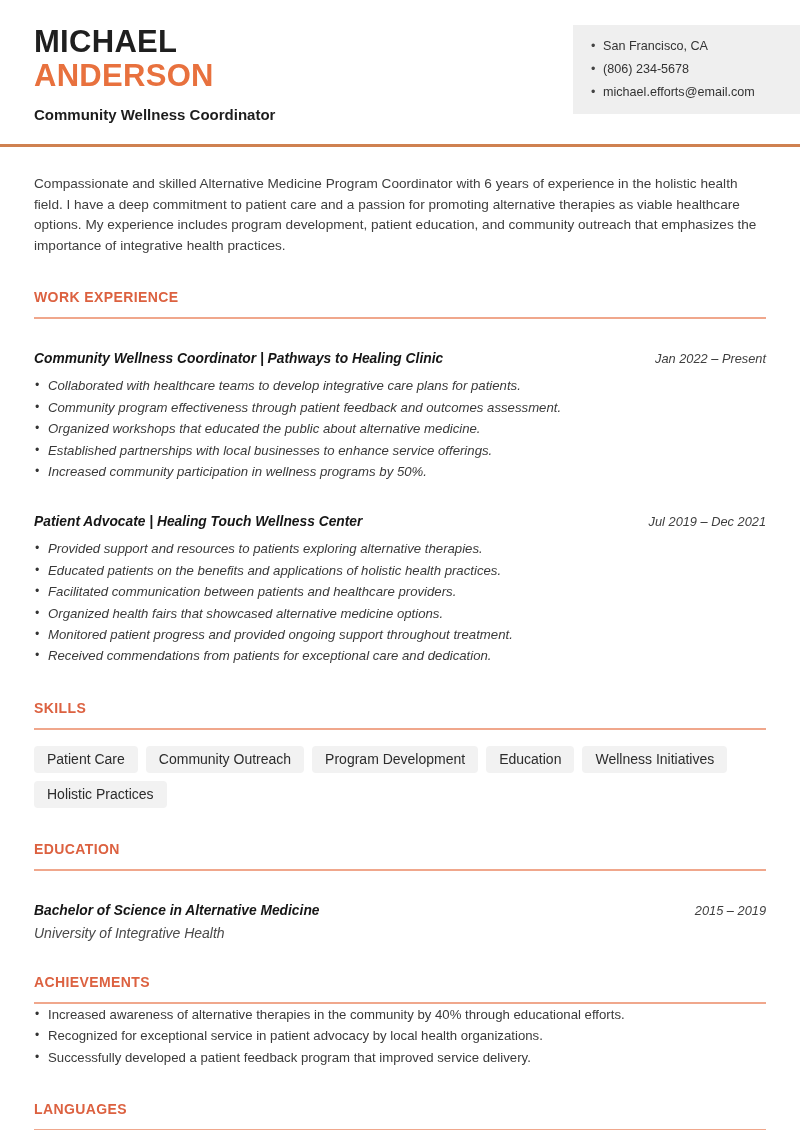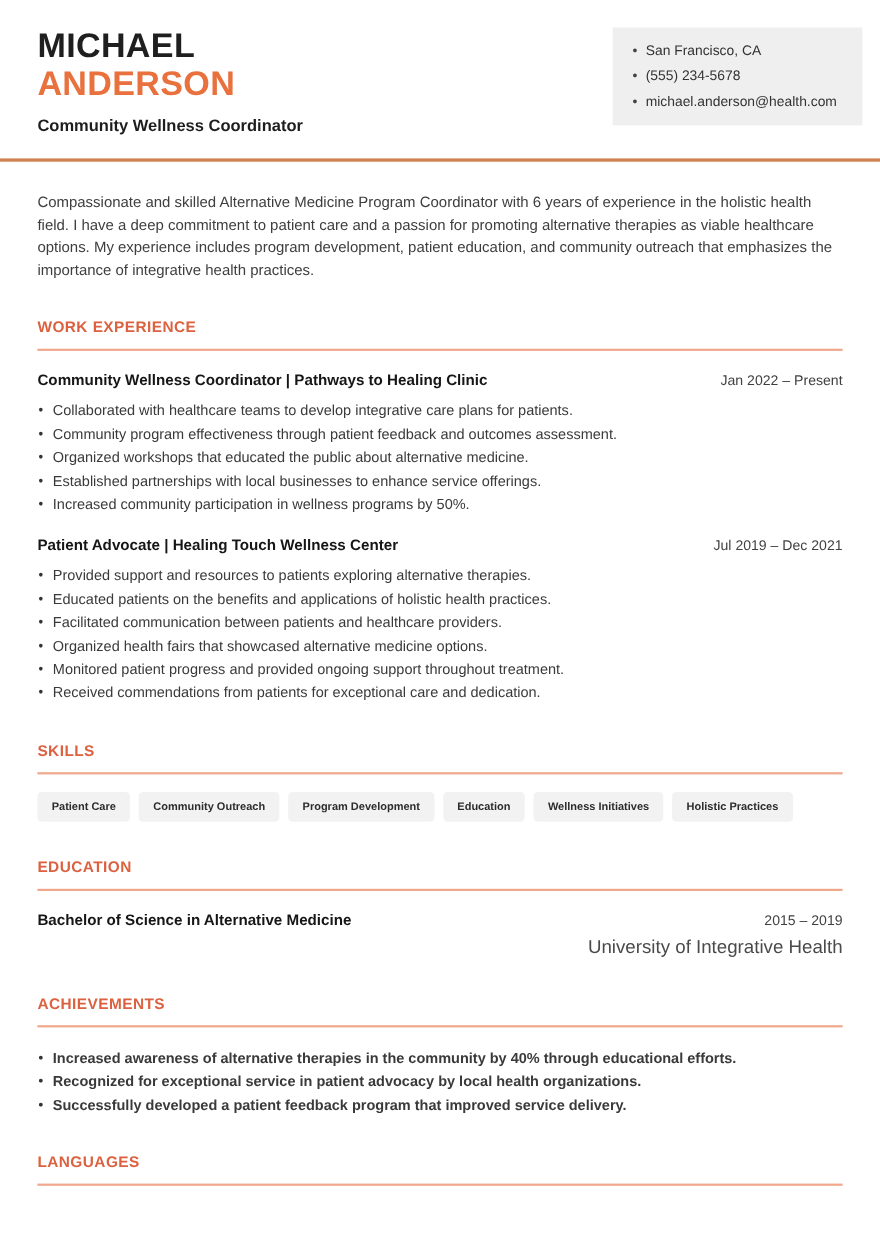--- a/index.html
+++ b/index.html
@@ -13,78 +13,78 @@
   .page { position: relative; width: 800px; height: 1130px; background: #fff; }
 
   
   .header { position: relative; padding: 25px 34px 0 34px; }
   .name { margin: 0; font-weight: bold; font-size: 31px; line-height: 34px; letter-spacing: 0.3px; }
   .name .first { display: block; color: #1f1f1f; }
   .name .last  { display: block; color: #E8713E; }
   .role { margin-top: 13px; font-size: 15px; color: #1d1d1d; font-weight: bold; }
 
   .contact-box {
-    position: absolute; top: 25px; right: 16px; width: 227px;
+    position: absolute; top: 25px; right: 0; width: 227px;
     background: #EFEFEF; padding: 10px 12px 10px 18px;
   }
   .contact-box ul { list-style: none; margin: 0; padding: 0; }
   .contact-box li {
     position: relative; padding-left: 12px;
     font-size: 12.6px; line-height: 23px; color: #333;
     white-space: nowrap; overflow: hidden;
   }
   .contact-box li::before { content: "•"; position: absolute; left: 0; color: #444; }
 
   .top-divider { margin-top: 21px; border-top: 3px solid #CF8150; }
 
   
   .main { padding: 0 34px 40px 34px; }
   .summary { margin: 27px 0 0 0; font-size: 13.6px; line-height: 20.6px; color: #3e3e3e; }
 
   .section { margin-top: 33px; }
   .section-title { margin: 0; font-size: 14px; font-weight: bold; color: #DC6140; letter-spacing: 0.4px; }
   .section-rule { margin-top: 12px; border-top: 2px solid #F0A78C; }
 
-  .entry { margin-top: 19px; }
+  .entry { margin-top: 32px; font-style: italic; }
   .entry-row { display: flex; justify-content: space-between; align-items: baseline; }
   .entry-title { font-size: 13.8px; font-weight: bold; color: #161616; }
   .entry-date { font-size: 12.8px; color: #3f3f3f; white-space: nowrap; margin-left: 20px; }
-  .entry-sub { margin-top: 7px; font-size: 17px; color: #4a4a4a; text-align: right; }
+  .entry-sub { margin-top: 7px; font-size: 14px; color: #4a4a4a; }
 
   ul.bullets { margin: 9px 0 0 0; padding: 0; list-style: none; }
   ul.bullets li {
     position: relative; padding-left: 14px;
     font-size: 13.2px; line-height: 21.4px; color: #3a3a3a;
   }
   ul.bullets li::before { content: "•"; position: absolute; left: 1px; top: 0; color: #333; font-size: 12px; }
 
   .tags { display: flex; flex-wrap: wrap; gap: 8px; margin-top: 16px; }
   .tag {
     display: inline-flex; align-items: center; height: 27px;
     background: #F2F2F2; border-radius: 4px; padding: 0 13px;
-    font-size: 10px; color: #2c2c2c; white-space: nowrap; font-weight: bold;
+    font-size: 14px; color: #2c2c2c; white-space: nowrap;
   }
 </style>
 </head>
 <body>
 
 <div class="page">
 
   <header class="header">
     <h1 class="name">
       <span class="first">MICHAEL</span>
       <span class="last">ANDERSON</span>
     </h1>
     <div class="role">Community Wellness Coordinator</div>
 
     <aside class="contact-box">
       <ul>
         <li>San Francisco, CA</li>
-        <li>(555) 234-5678</li>
-        <li>michael.anderson@health.com</li>
+        <li>(806) 234-5678</li>
+        <li>michael.efforts@email.com</li>
       </ul>
     </aside>
   </header>
 
   <div class="top-divider"></div>
 
   <main class="main">
 
     <p class="summary">Compassionate and skilled Alternative Medicine Program Coordinator with 6 years of experience in the holistic health field. I have a deep commitment to patient care and a passion for promoting alternative therapies as viable healthcare options. My experience includes program development, patient education, and community outreach that emphasizes the importance of integrative health practices.</p>
 
@@ -143,21 +143,21 @@
           <span class="entry-title">Bachelor of Science in Alternative Medicine</span>
           <span class="entry-date">2015 – 2019</span>
         </div>
         <div class="entry-sub">University of Integrative Health</div>
       </div>
     </section>
 
     <section class="section">
       <h2 class="section-title">ACHIEVEMENTS</h2>
       <div class="section-rule"></div>
-      <ul class="bullets" style="margin-top:17px;font-weight:bold;">
+      <ul class="bullets" style="margin-top:0;">
         <li>Increased awareness of alternative therapies in the community by 40% through educational efforts.</li>
         <li>Recognized for exceptional service in patient advocacy by local health organizations.</li>
         <li>Successfully developed a patient feedback program that improved service delivery.</li>
       </ul>
     </section>
 
     <section class="section">
       <h2 class="section-title">LANGUAGES</h2>
       <div class="section-rule"></div>
 

